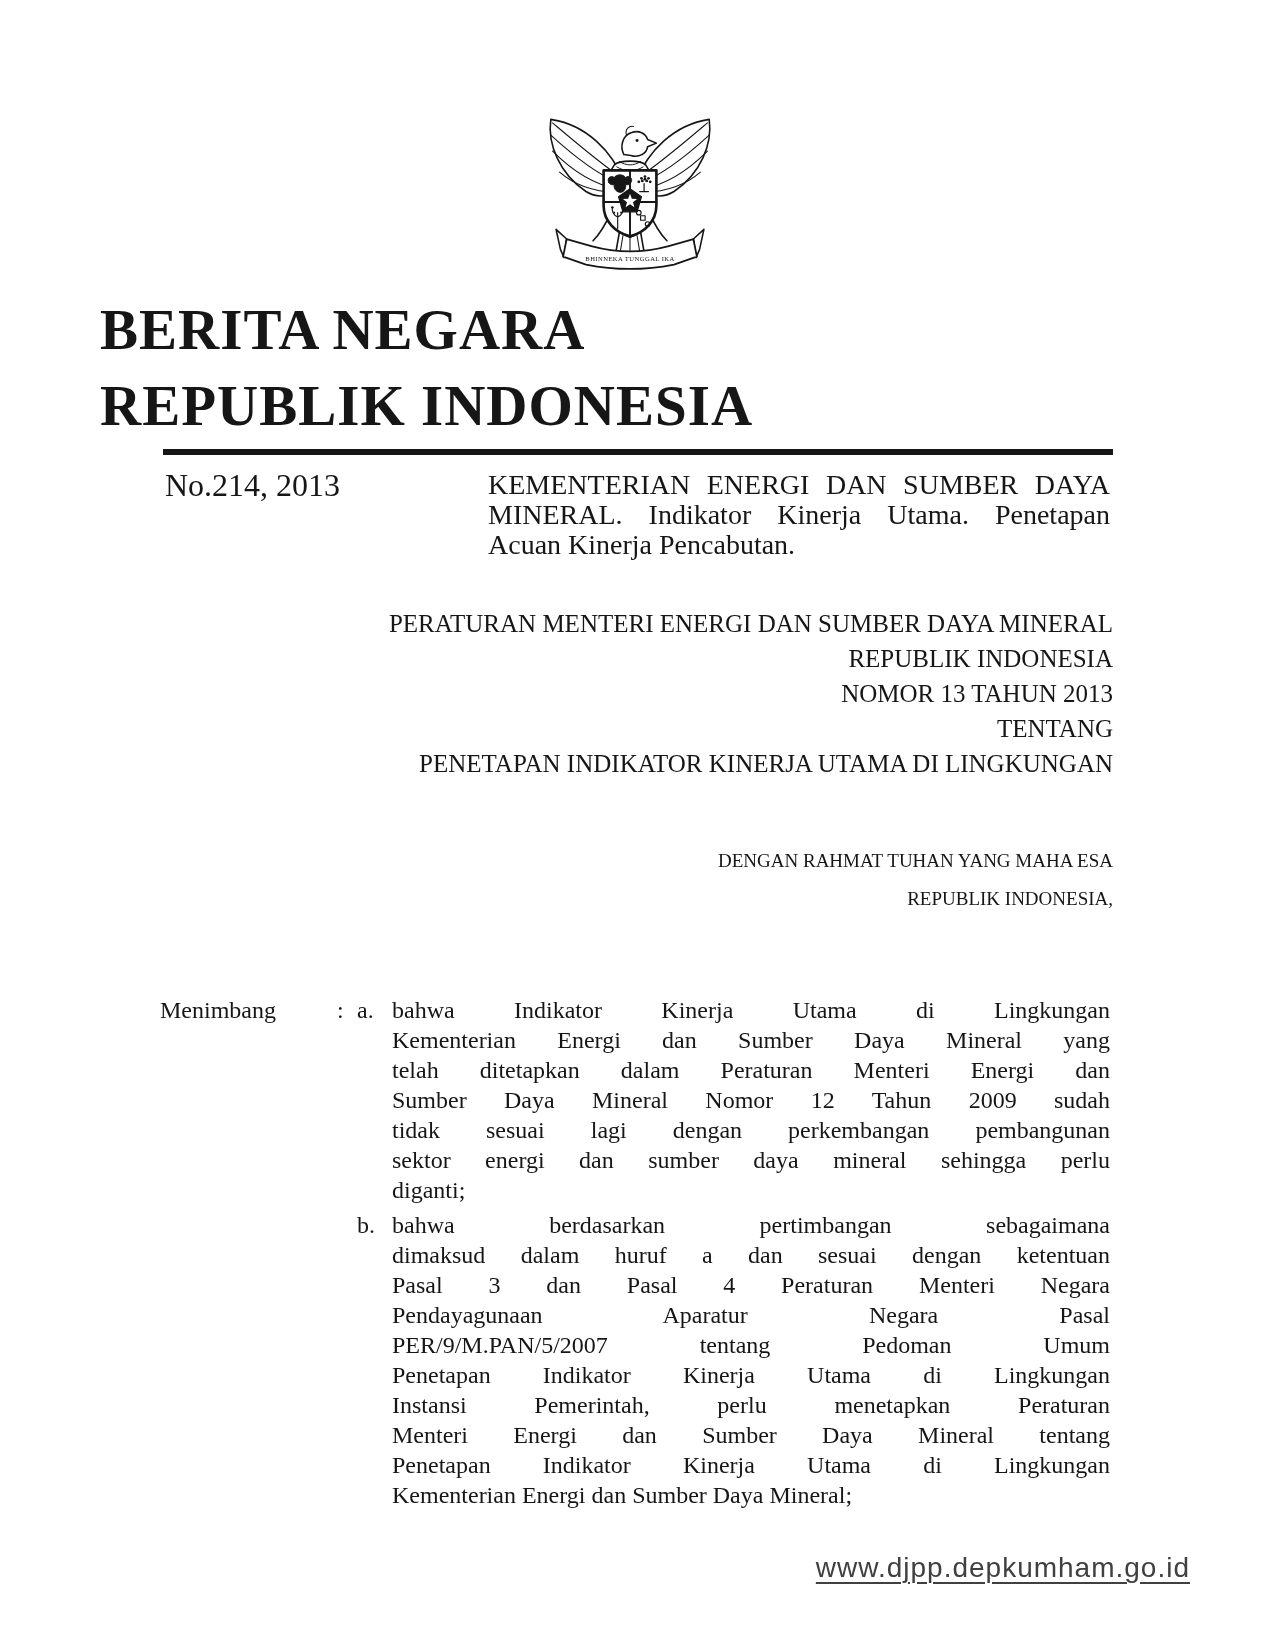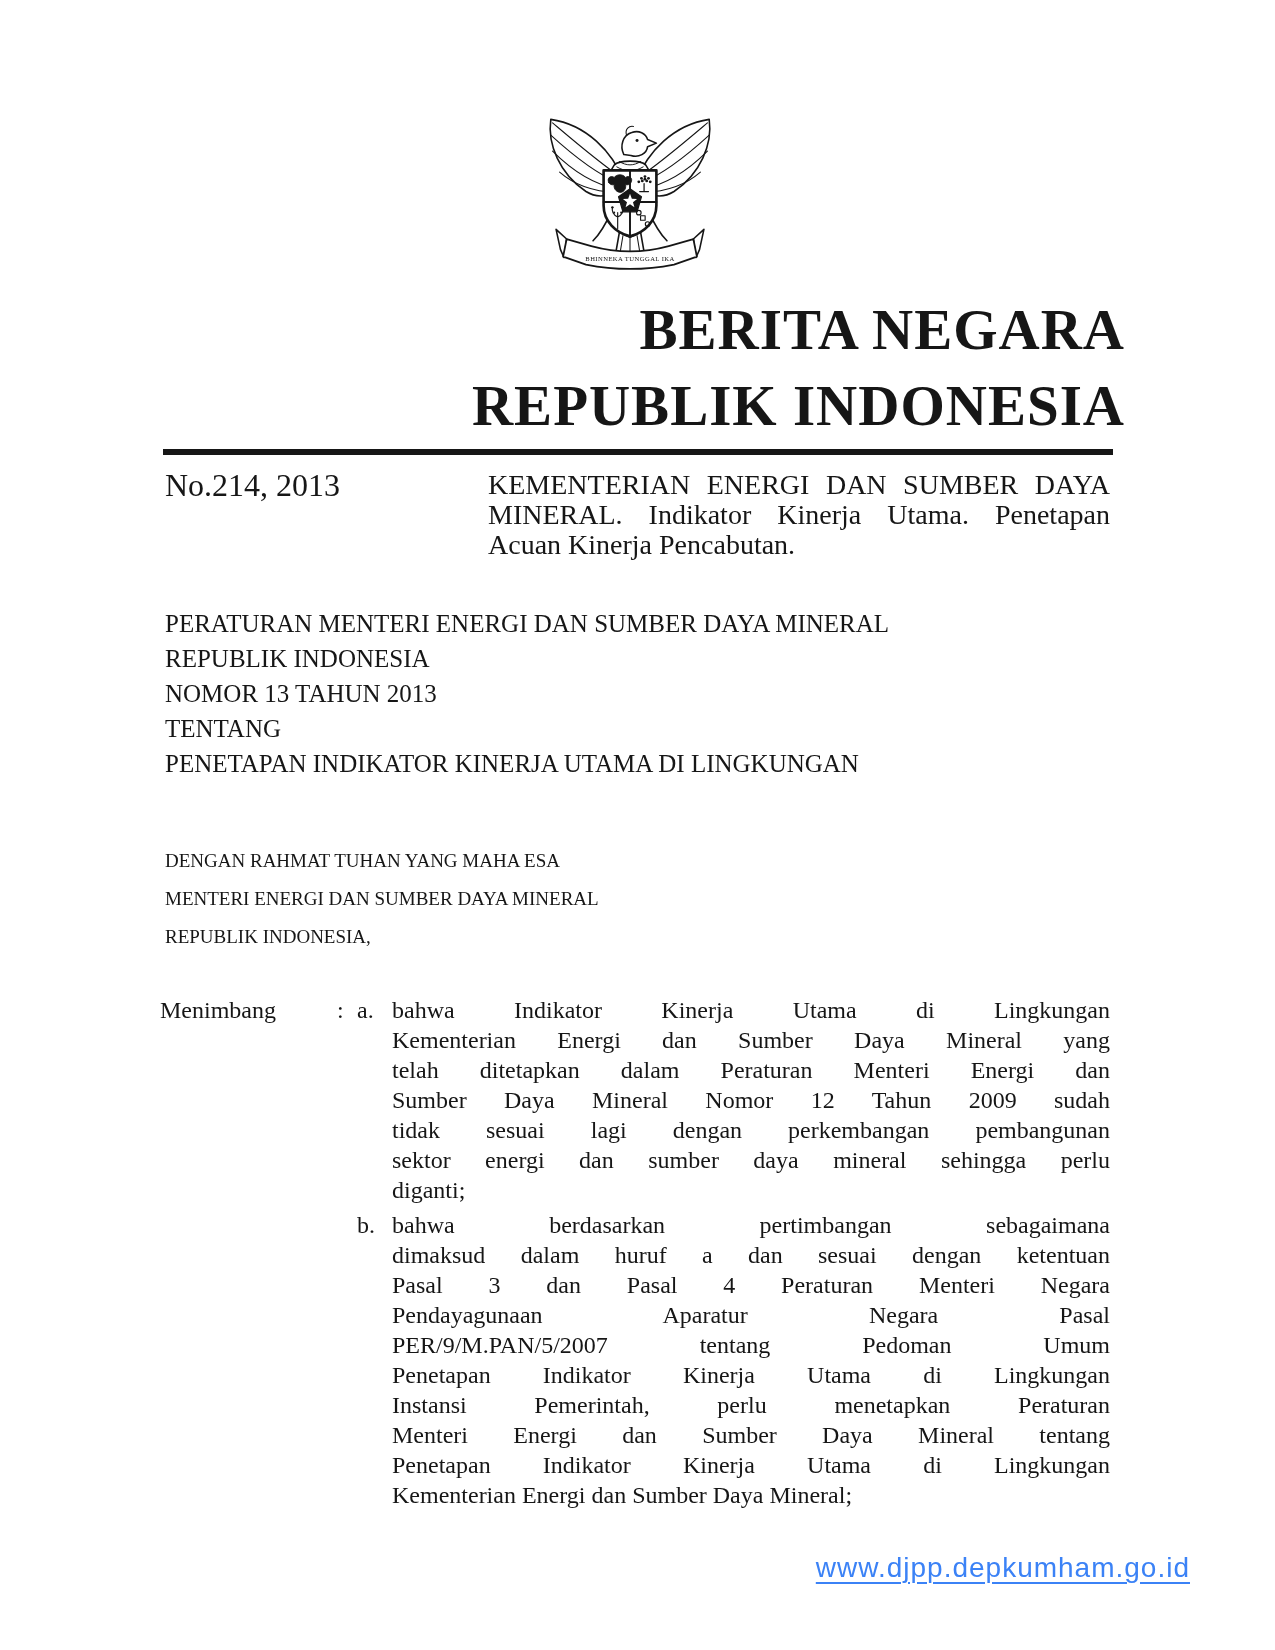--- a/index.html
+++ b/index.html
@@ -24,21 +24,21 @@
     width: 176px;
     height: 190px;
   }
 
   
   .masthead {
     position: absolute;
     left: 100px;
     top: 292px;
     width: 1025px;
-    text-align: right;
+    text-align: left;
     font-weight: 700;
     font-size: 57px;
     line-height: 76px;
     letter-spacing: 1px;
     white-space: nowrap;
   }
 
   .rule {
     position: absolute;
     left: 163px;
@@ -75,21 +75,21 @@
     line-height: 35px;
   }
   .invocation {
     position: absolute;
     left: 165px;
     top: 842px;
     width: 948px;
     font-size: 19px;
     line-height: 38px;
   }
-  .cline { text-align: left; }
+  .cline { text-align: right; }
 
   
   .considering {
     position: absolute;
     left: 160px;
     top: 995px;
     display: grid;
     grid-template-columns: 177px 20px 35px 718px;
     grid-row-gap: 5px;
     font-size: 24px;
@@ -101,21 +101,21 @@
   .jline:last-child { text-align-last: left; }
 
   
   .watermark {
     position: absolute;
     right: 85px;
     top: 1552px;
     font-family: "Liberation Sans", "DejaVu Sans", sans-serif;
     font-size: 28px;
     letter-spacing: 1px;
-    color: #3b82f6;
+    color: #404040;
     text-decoration: underline;
     text-decoration-thickness: 2px;
     text-underline-offset: 5px;
   }
 </style>
 </head>
 <body>
 
 <div class="page">
 
@@ -209,21 +209,20 @@
   <div class="reg-title">
       <div class="cline">PERATURAN MENTERI ENERGI DAN SUMBER DAYA MINERAL</div>
       <div class="cline">REPUBLIK INDONESIA</div>
       <div class="cline">NOMOR 13 TAHUN 2013</div>
       <div class="cline">TENTANG</div>
       <div class="cline">PENETAPAN INDIKATOR KINERJA UTAMA DI LINGKUNGAN</div>
     </div>
 
   <div class="invocation">
       <div class="cline">DENGAN RAHMAT TUHAN YANG MAHA ESA</div>
-      <div class="cline">MENTERI ENERGI DAN SUMBER DAYA MINERAL</div>
       <div class="cline">REPUBLIK INDONESIA,</div>
     </div>
 
   <div class="considering">
     <div class="c-label">Menimbang</div>
     <div class="c-colon">:</div>
     <div class="c-marker">a.</div>
     <div class="c-text">
         <div class="jline">bahwa Indikator Kinerja Utama di Lingkungan</div>
         <div class="jline">Kementerian Energi dan Sumber Daya Mineral yang</div>

